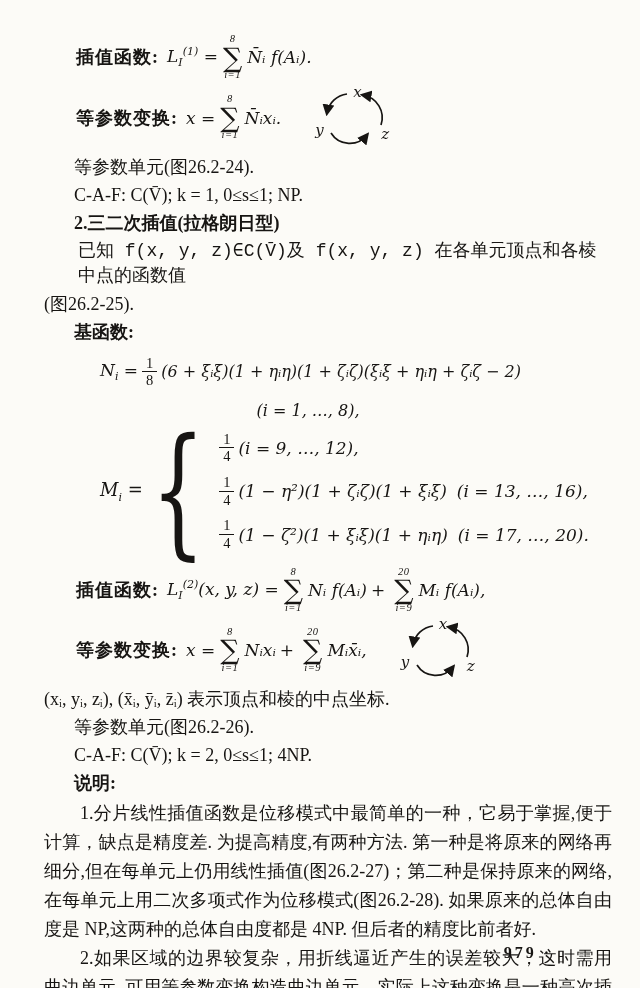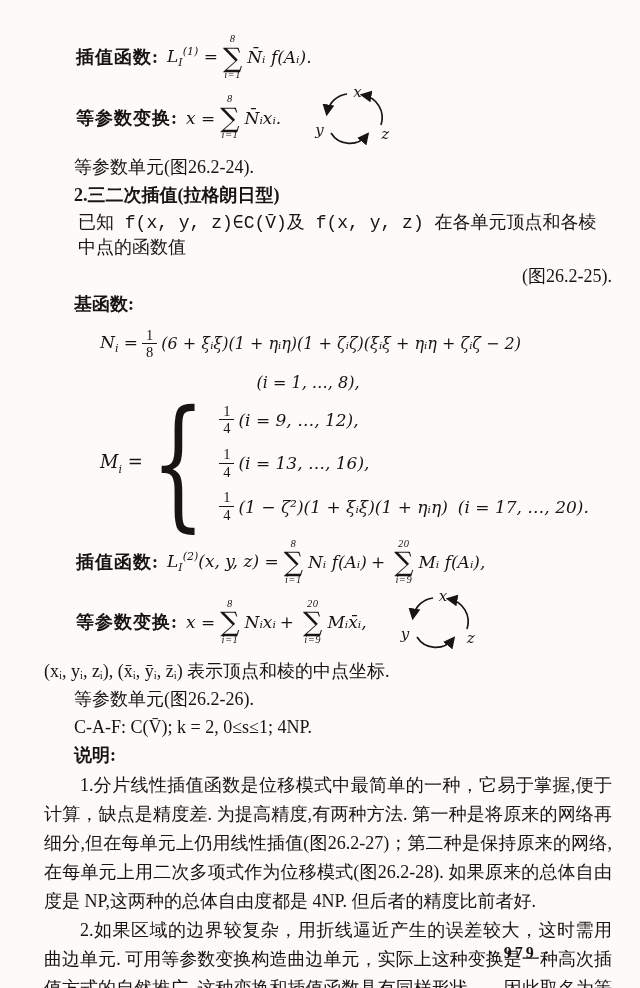--- a/index.html
+++ b/index.html
@@ -85,24 +85,25 @@
         <path d="M 16 46 A 22 22 0 0 0 52 48" fill="none" stroke="#171513" stroke-width="1.7" marker-end="url(#arr1)"></path>
         <path d="M 66 38 A 23 23 0 0 0 48 8" fill="none" stroke="#171513" stroke-width="1.7" marker-end="url(#arr1)"></path>
       </svg>
       <span class="cl cx">x</span>
       <span class="cl cy">y</span>
       <span class="cl cz">z</span>
     </span>
   </div>
 
   <div class="line mt6">等参数单元(图26.2-24).</div>
+  <div class="line">C-A-F:  C(V̄);  k = 1, 0≤s≤1;  NP.</div>
 
   <div class="line heading">2.三二次插值(拉格朗日型)</div>
   <div class="line" style="margin-left:34px;font-family:Liberation Mono, monospace;">已知 f(x, y, z)∈C(V̄)及 f(x, y, z) 在各单元顶点和各棱中点的函数值</div>
-  <div class="line" style="margin-left:0;text-align:right;">(图26.2-25).</div>
+  <div class="line" style="margin-left:0;">(图26.2-25).</div>
   <div class="line heading">基函数:</div>
 
   <div class="formula-n">
     <span class="math">
       <span>N</span><sub>i</sub>
       <span class="rm">=</span>
     </span>
     <span class="frac">
       <span class="num">1</span>
       <span class="den">8</span>
@@ -123,20 +124,21 @@
           <span class="num">1</span>
           <span class="den">4</span>
         </span>
         <span class="math">(i = 9, …, 12),</span>
       </span>
       <span class="case-row">
         <span class="frac">
           <span class="num">1</span>
           <span class="den">4</span>
         </span>
+        <span class="math body">(1 − η²)(1 + ζᵢζ)(1 + ξᵢξ)</span>
         <span class="math">(i = 13, …, 16),</span>
       </span>
       <span class="case-row">
         <span class="frac">
           <span class="num">1</span>
           <span class="den">4</span>
         </span>
         <span class="math body">(1 − ζ²)(1 + ξᵢξ)(1 + ηᵢη)</span>
         <span class="math">(i = 17, …, 20).</span>
       </span>

